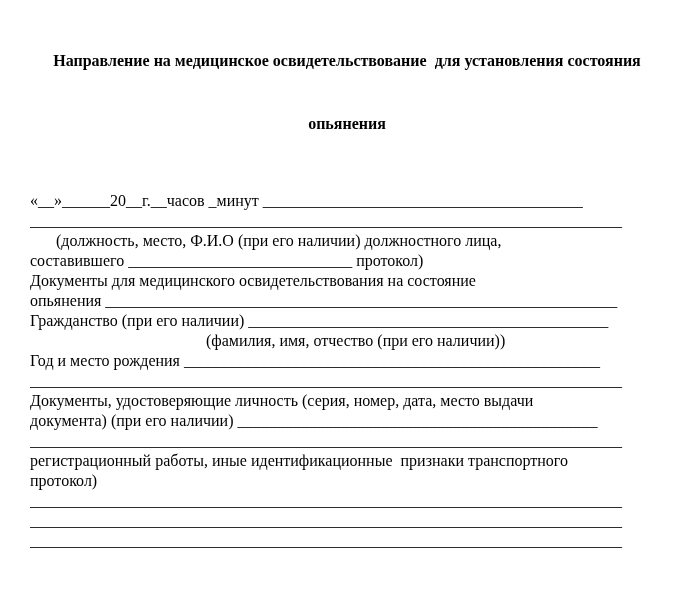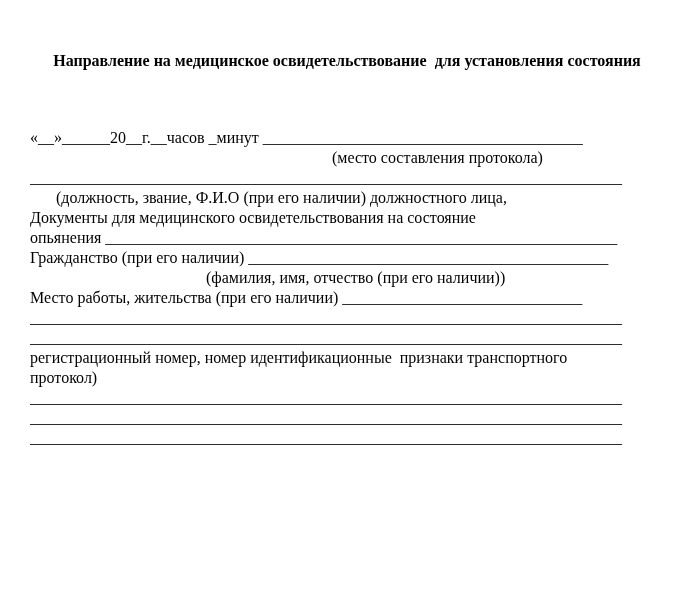--- a/index.html
+++ b/index.html
@@ -38,35 +38,38 @@
   .cap-officer { padding-left: 26px; }
   .cap-name    { padding-left: 176px; }
 </style>
 </head>
 <body>
 
 <div class="page">
 
   <div class="doc-title">
     <div>Направление на медицинское освидетельствование  для установления состояния</div>
+    <div>опьянения</div>
   </div>
 
   <div class="doc-body">
     <div class="line">«__»______20__г.__часов _минут ________________________________________</div>
-    <div class="line cap-place">(место составления протокола)</div>
     <div class="line">__________________________________________________________________________</div>
-    <div class="line cap-officer">(должность, звание, Ф.И.О (при его наличии) должностного лица,</div>
+    <div class="line cap-officer">(должность, место, Ф.И.О (при его наличии) должностного лица,</div>
+    <div class="line">составившего ____________________________ протокол)</div>
     <div class="line">Документы для медицинского освидетельствования на состояние</div>
     <div class="line">опьянения ________________________________________________________________</div>
     <div class="line">Гражданство (при его наличии) _____________________________________________</div>
     <div class="line cap-name">(фамилия, имя, отчество (при его наличии))</div>
-    <div class="line">Место работы, жительства (при его наличии) ______________________________</div>
+    <div class="line">Год и место рождения ____________________________________________________</div>
     <div class="line">__________________________________________________________________________</div>
+    <div class="line">Документы, удостоверяющие личность (серия, номер, дата, место выдачи</div>
+    <div class="line">документа) (при его наличии) _____________________________________________</div>
     <div class="line">__________________________________________________________________________</div>
-    <div class="line">регистрационный номер, номер идентификационные  признаки транспортного</div>
+    <div class="line">регистрационный работы, иные идентификационные  признаки транспортного</div>
     <div class="line">протокол)</div>
     <div class="line">__________________________________________________________________________</div>
     <div class="line">__________________________________________________________________________</div>
     <div class="line">__________________________________________________________________________</div>
 
   </div>
 
 </div>
 
 </body></html>

